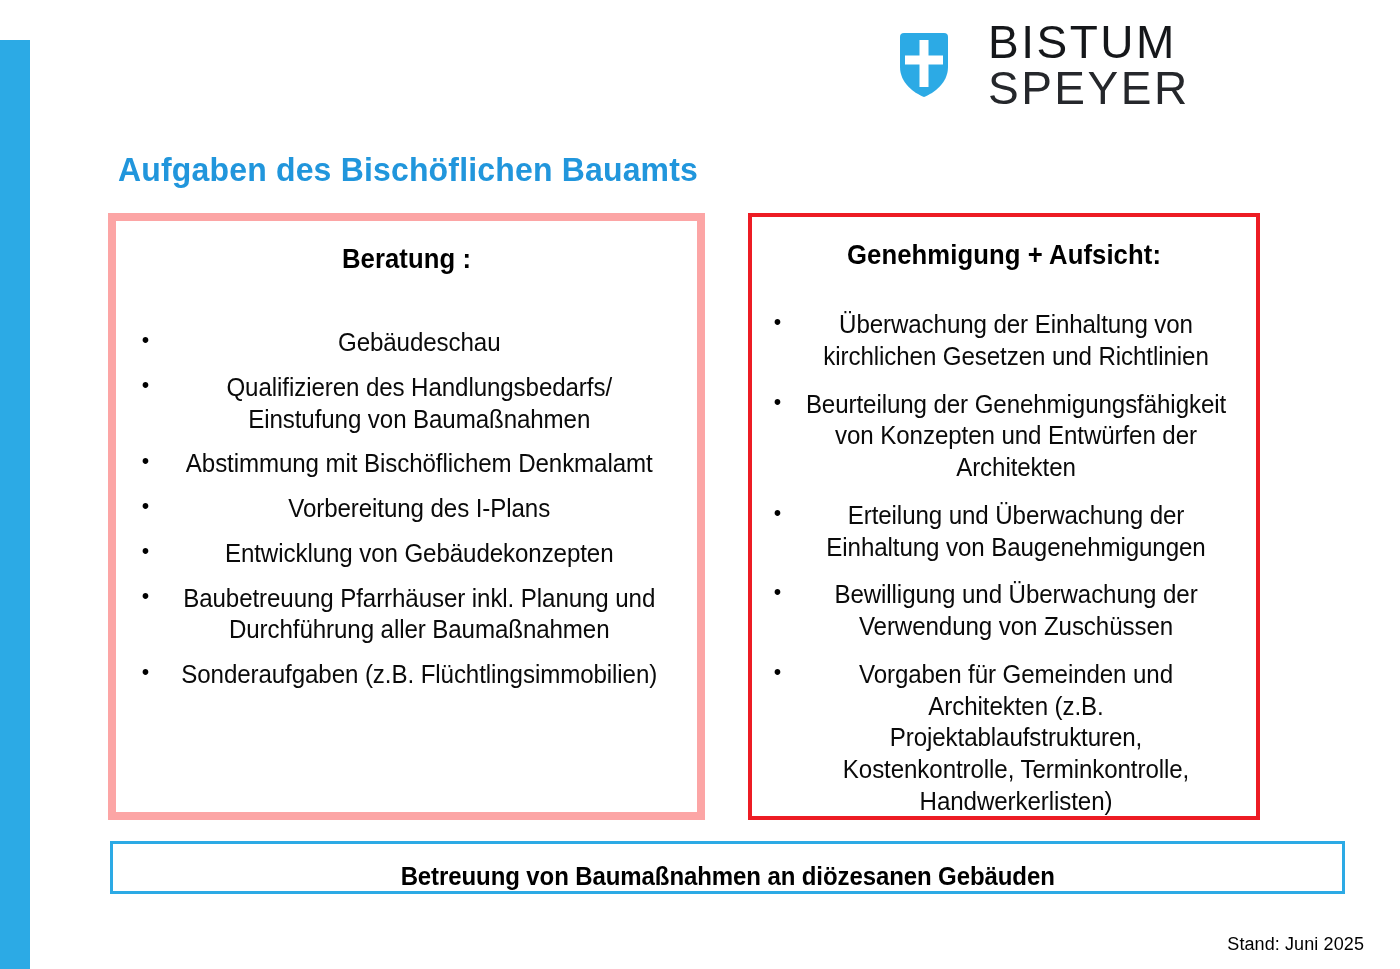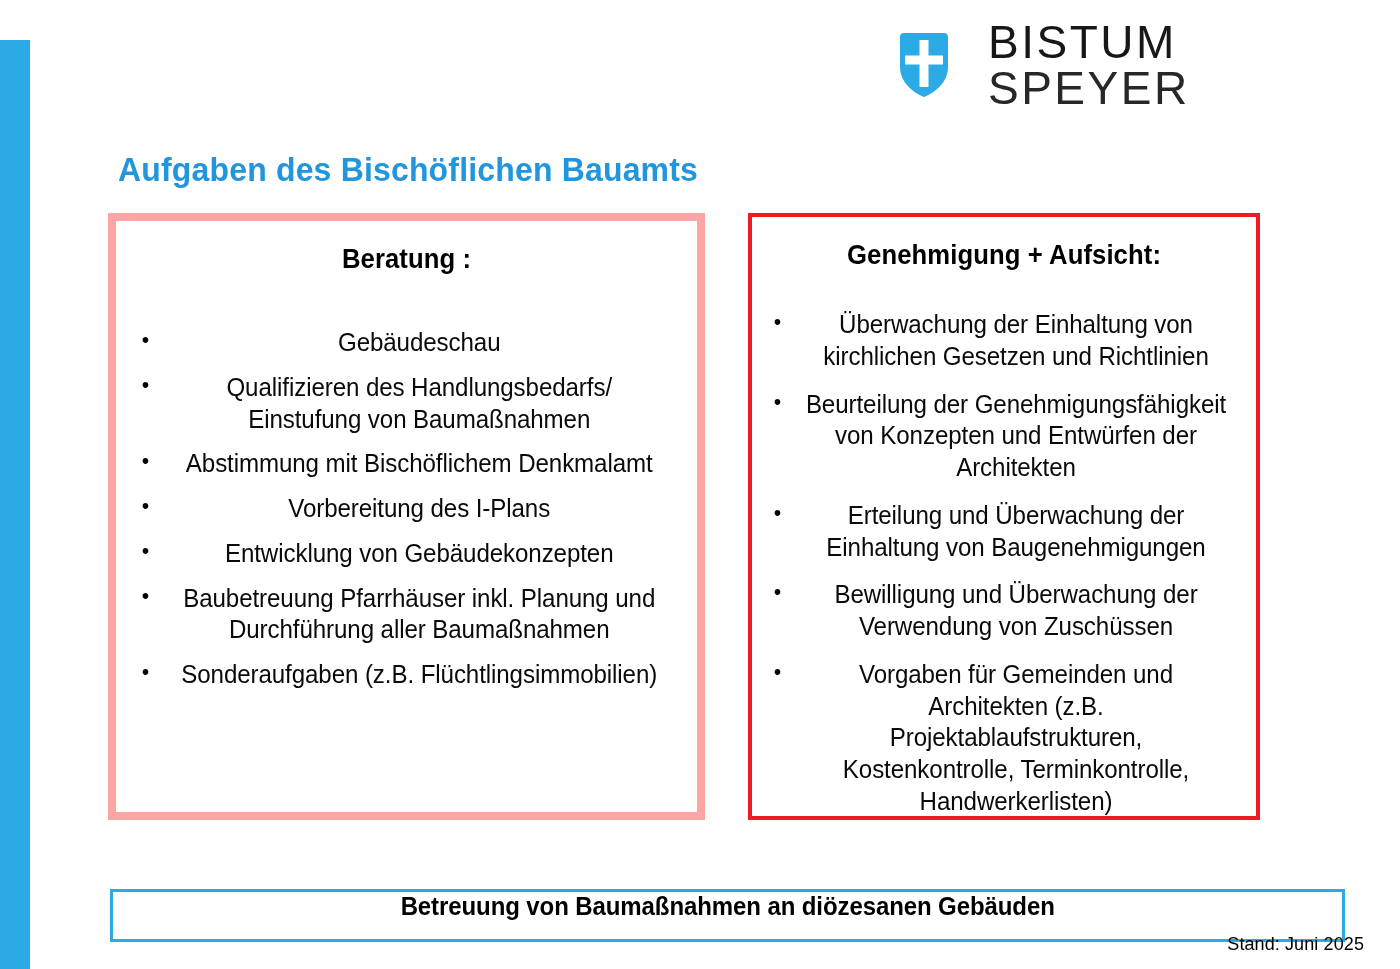--- a/index.html
+++ b/index.html
@@ -139,23 +139,22 @@
   .bottom-banner {
     position: absolute;
     left: 110px;
     top: 841px;
     width: 1235px;
     height: 53px;
     box-sizing: border-box;
     border: 3px solid #2CAAE5;
     background: #ffffff;
     display: flex;
-    align-items: flex-start;
+    align-items: flex-end;
     justify-content: center;
-    margin-top: 48px;
   }
   .bottom-banner-text {
     font-size: 25px;
     font-weight: bold;
     color: #000000;
     letter-spacing: -0.1px;
     transform: scaleX(0.96);
   }
 
   

